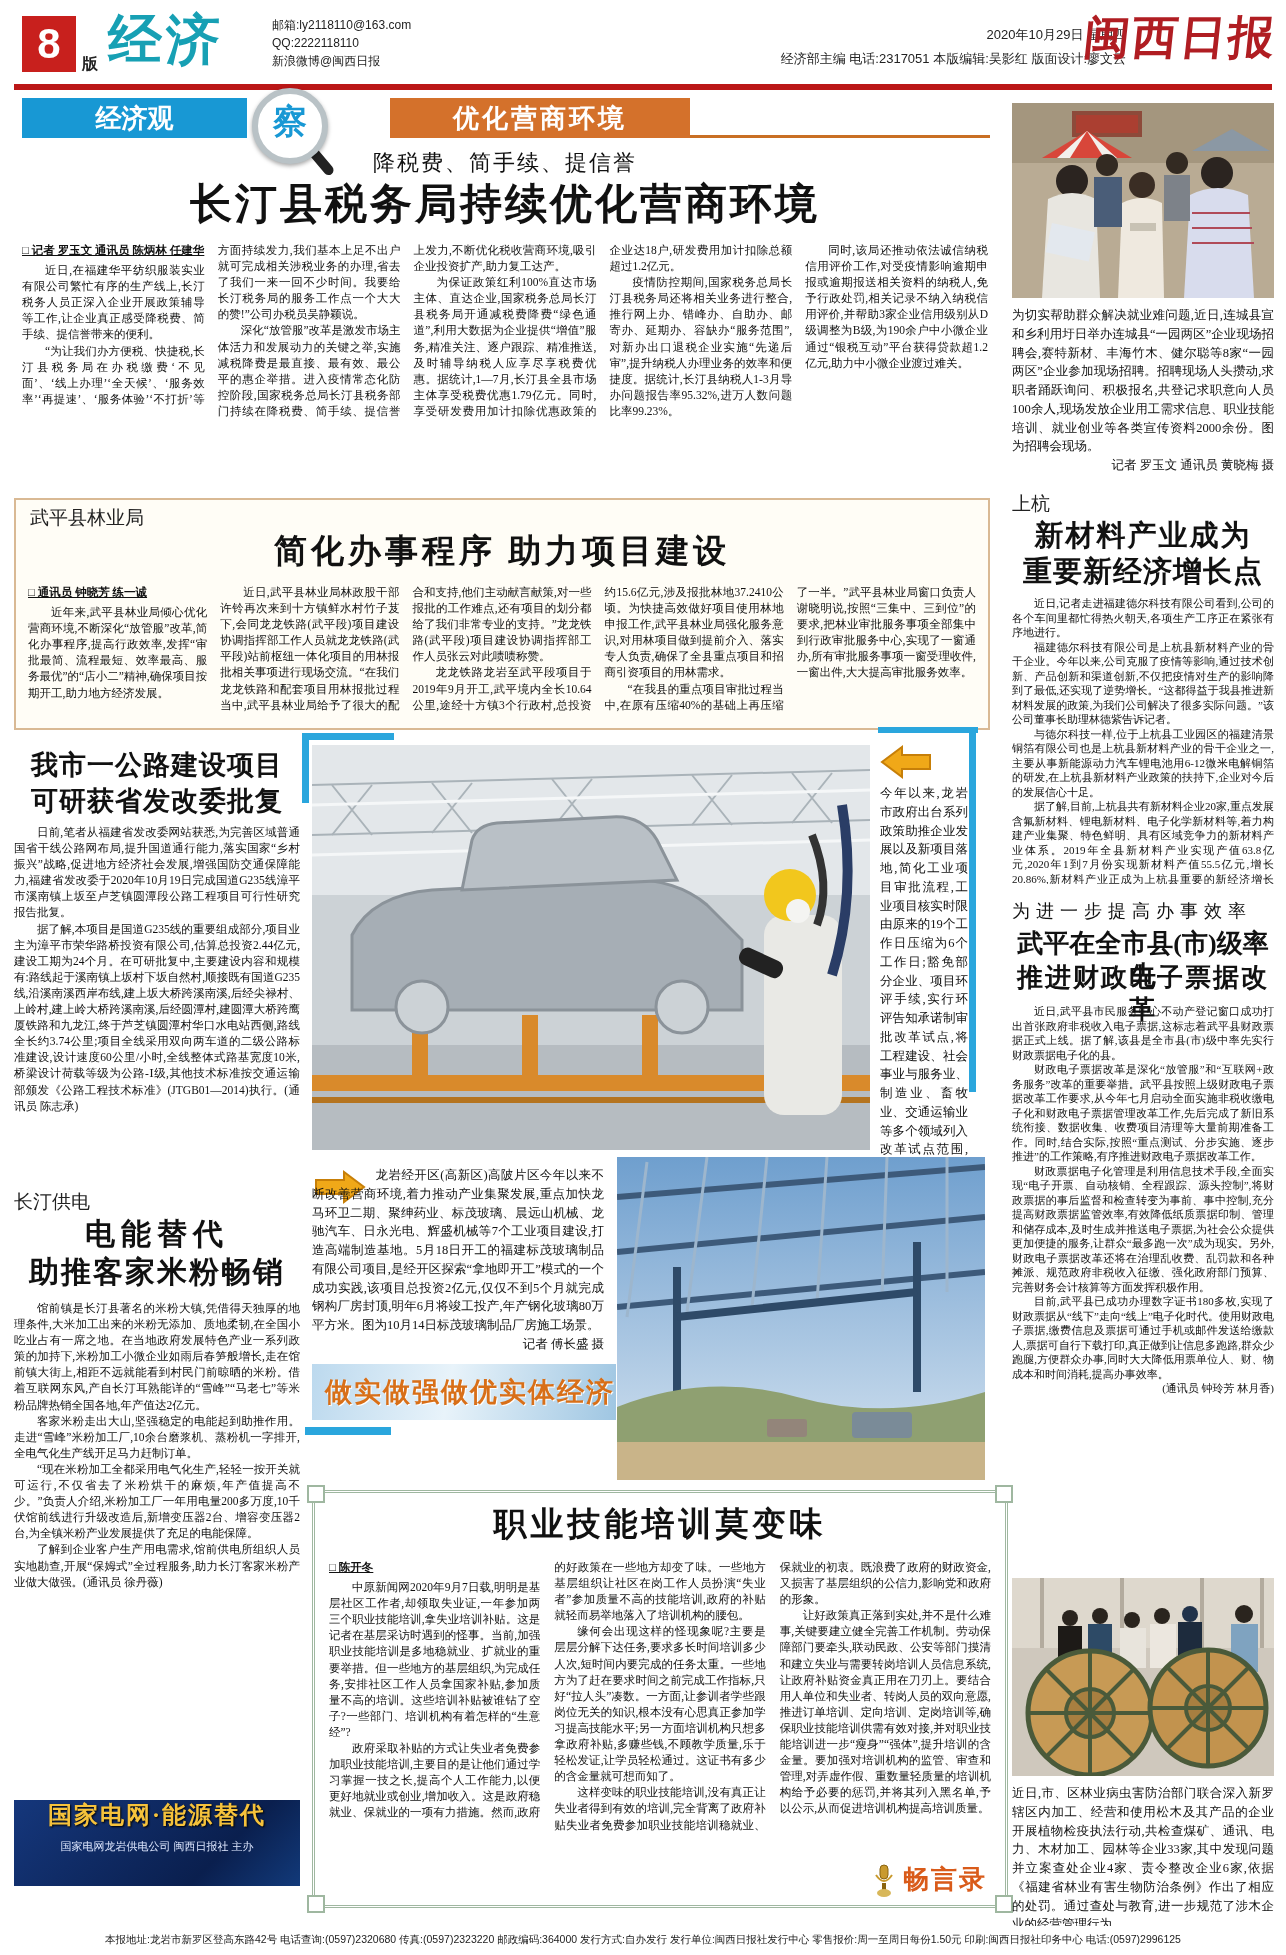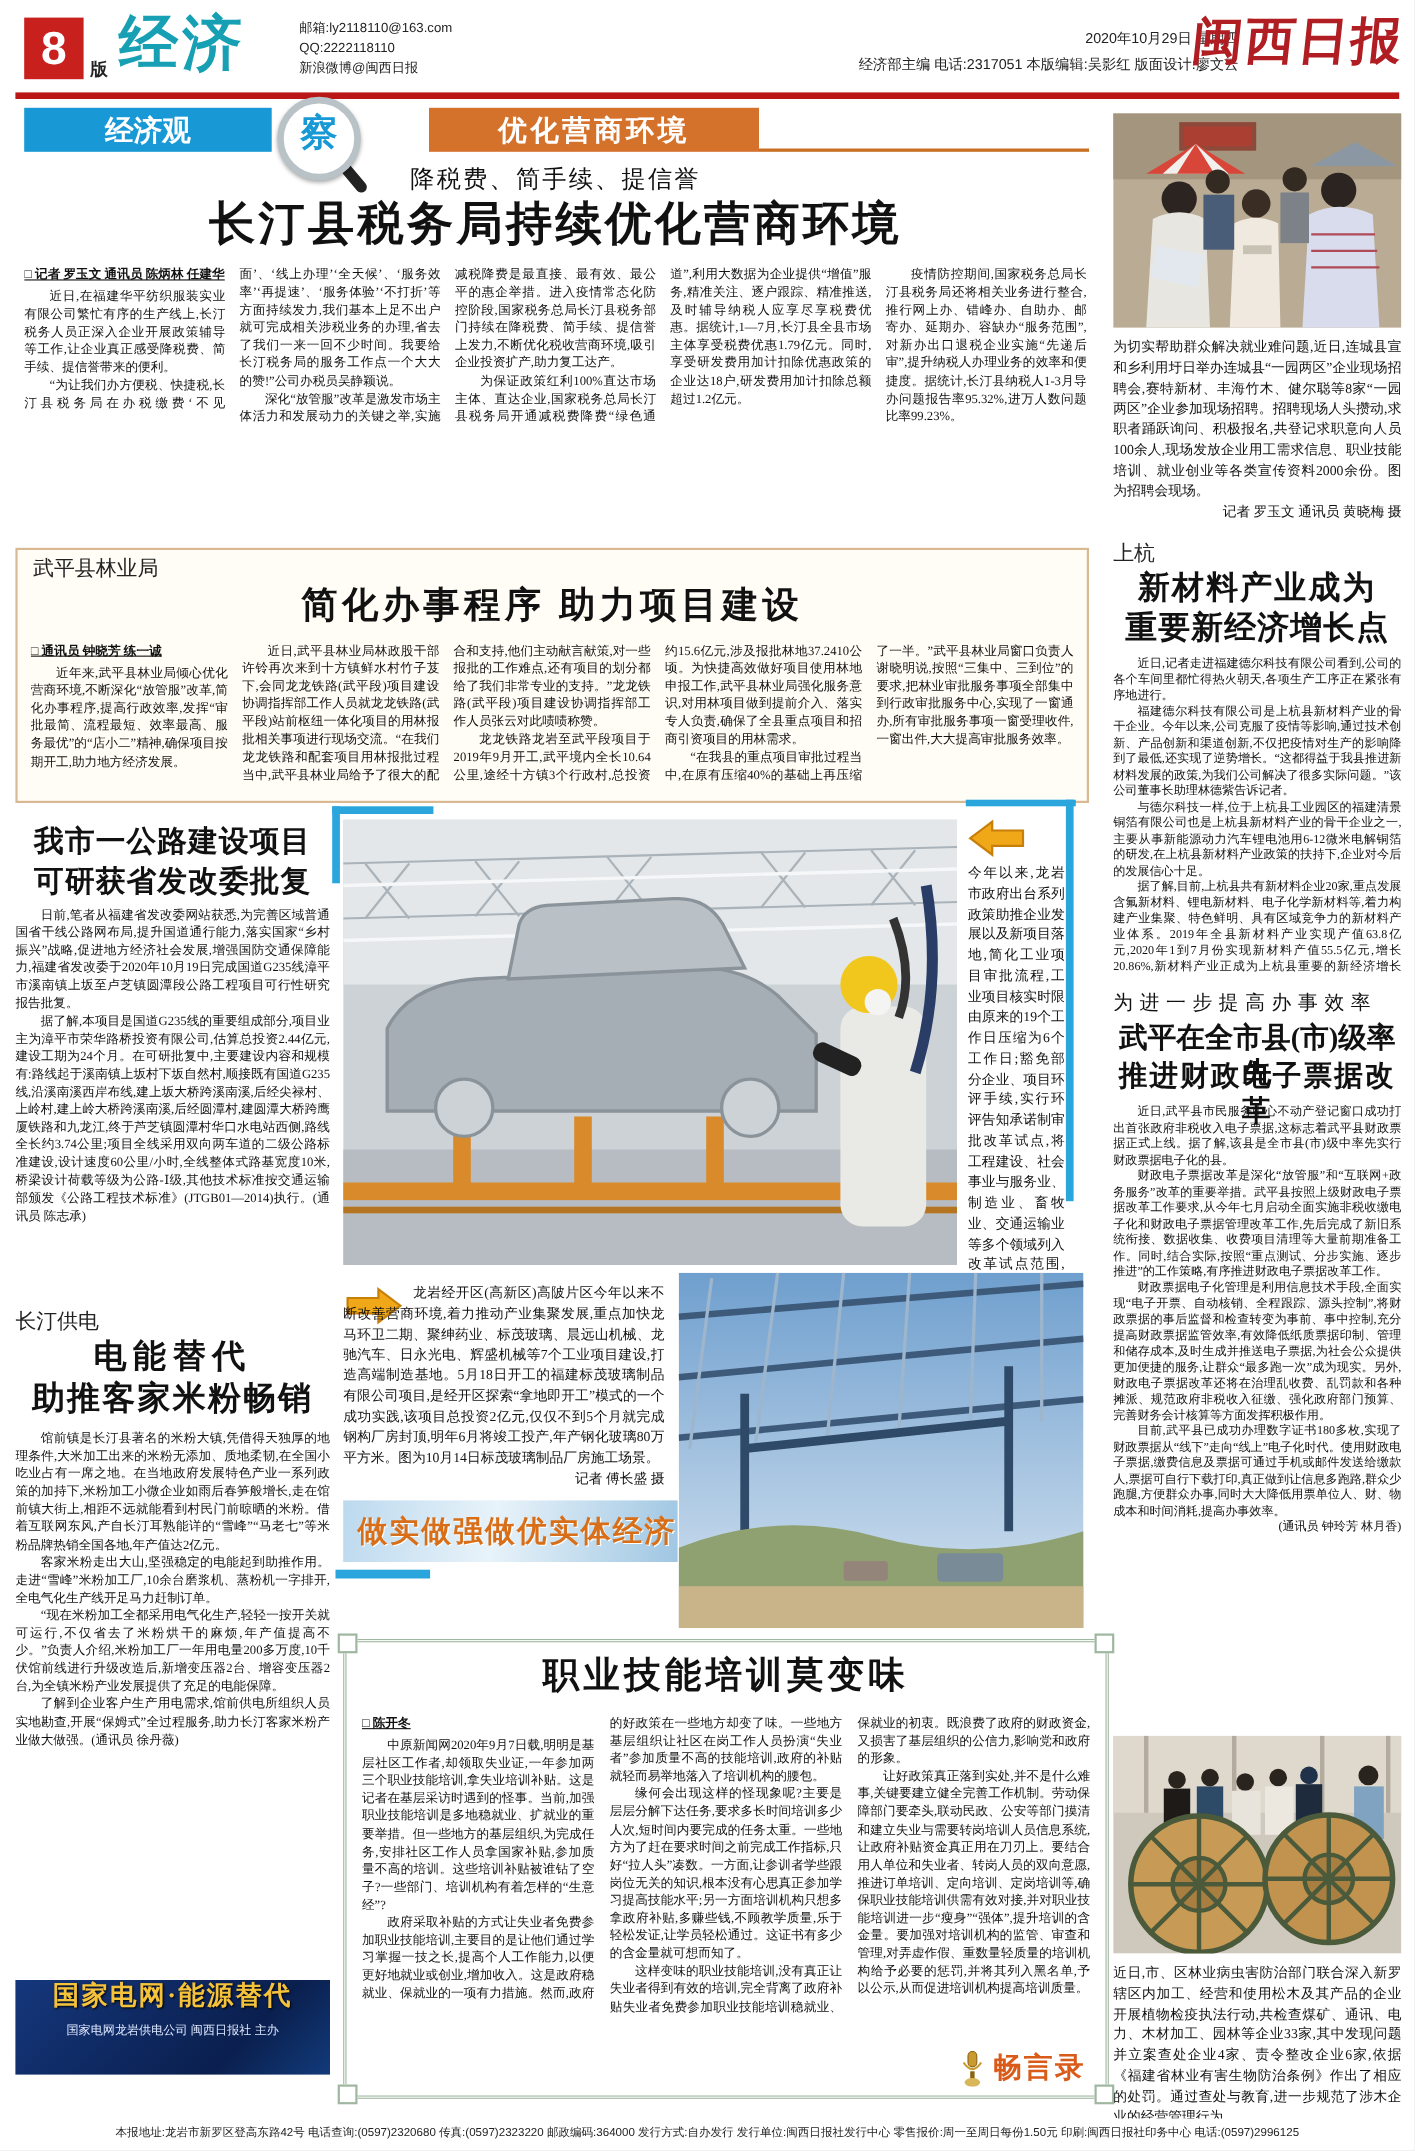--- a/index.html
+++ b/index.html
@@ -92,20 +92,21 @@
 
   <div class="abs eyebrow" style="left:22px;top:150px;width:966px;">降税费、简手续、提信誉</div>
   <div class="abs headline-xl" style="left:22px;top:180px;width:966px;">长汀县税务局持续优化营商环境</div>
   <div class="abs body-text cols-5" style="left:22px;top:242px;width:966px;height:250px;overflow:hidden;">
     <p class="byline">□ 记者 罗玉文 通讯员 陈炳林 任建华</p>
     <p>近日,在福建华平纺织服装实业有限公司繁忙有序的生产线上,长汀税务人员正深入企业开展政策辅导等工作,让企业真正感受降税费、简手续、提信誉带来的便利。</p>
     <p>“为让我们办方便税、快捷税,长汀县税务局在办税缴费‘不见面’、‘线上办理’‘全天候’、‘服务效率’‘再提速’、‘服务体验’‘不打折’等方面持续发力,我们基本上足不出户就可完成相关涉税业务的办理,省去了我们一来一回不少时间。我要给长汀税务局的服务工作点一个大大的赞!”公司办税员吴静颖说。</p>
     <p>深化“放管服”改革是激发市场主体活力和发展动力的关键之举,实施减税降费是最直接、最有效、最公平的惠企举措。进入疫情常态化防控阶段,国家税务总局长汀县税务部门持续在降税费、简手续、提信誉上发力,不断优化税收营商环境,吸引企业投资扩产,助力复工达产。</p>
     <p>为保证政策红利100%直达市场主体、直达企业,国家税务总局长汀县税务局开通减税费降费“绿色通道”,利用大数据为企业提供“增值”服务,精准关注、逐户跟踪、精准推送,及时辅导纳税人应享尽享税费优惠。据统计,1—7月,长汀县全县市场主体享受税费优惠1.79亿元。同时,享受研发费用加计扣除优惠政策的企业达18户,研发费用加计扣除总额超过1.2亿元。</p>
     <p>疫情防控期间,国家税务总局长汀县税务局还将相关业务进行整合,推行网上办、错峰办、自助办、邮寄办、延期办、容缺办“服务范围”,对新办出口退税企业实施“先递后审”,提升纳税人办理业务的效率和便捷度。据统计,长汀县纳税人1-3月导办问题报告率95.32%,进万人数问题比率99.23%。</p>
+    <p>同时,该局还推动依法诚信纳税信用评价工作,对受疫情影响逾期申报或逾期报送相关资料的纳税人,免予行政处罚,相关记录不纳入纳税信用评价,并帮助3家企业信用级别从D级调整为B级,为190余户中小微企业通过“银税互动”平台获得贷款超1.2亿元,助力中小微企业渡过难关。</p>
   </div>
 
   <div class="abs tan-box" style="left:14px;top:498px;width:972px;height:228px;">
     <div class="kicker" style="position:absolute;left:14px;top:6px;">武平县林业局</div>
     <div class="headline-l" style="position:absolute;left:0;top:32px;width:100%;">简化办事程序  助力项目建设</div>
     <div class="body-text cols-5" style="position:absolute;left:12px;top:84px;width:948px;height:136px;overflow:hidden;">
       <p class="byline">□ 通讯员 钟晓芳 练一诚</p>
       <p>近年来,武平县林业局倾心优化营商环境,不断深化“放管服”改革,简化办事程序,提高行政效率,发挥“审批最简、流程最短、效率最高、服务最优”的“店小二”精神,确保项目按期开工,助力地方经济发展。</p>
       <p>近日,武平县林业局林政股干部许铃再次来到十方镇鲜水村竹子芨下,会同龙龙铁路(武平段)项目建设协调指挥部工作人员就龙龙铁路(武平段)站前枢纽一体化项目的用林报批相关事项进行现场交流。“在我们龙龙铁路和配套项目用林报批过程当中,武平县林业局给予了很大的配合和支持,他们主动献言献策,对一些报批的工作难点,还有项目的划分都给了我们非常专业的支持。”龙龙铁路(武平段)项目建设协调指挥部工作人员张云对此啧啧称赞。</p>
       <p>龙龙铁路龙岩至武平段项目于2019年9月开工,武平境内全长10.64公里,途经十方镇3个行政村,总投资约15.6亿元,涉及报批林地37.2410公顷。为快捷高效做好项目使用林地申报工作,武平县林业局强化服务意识,对用林项目做到提前介入、落实专人负责,确保了全县重点项目和招商引资项目的用林需求。</p>

